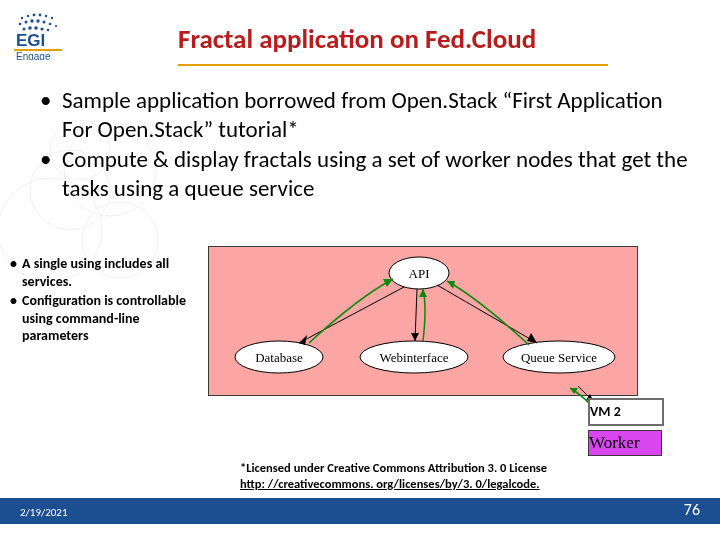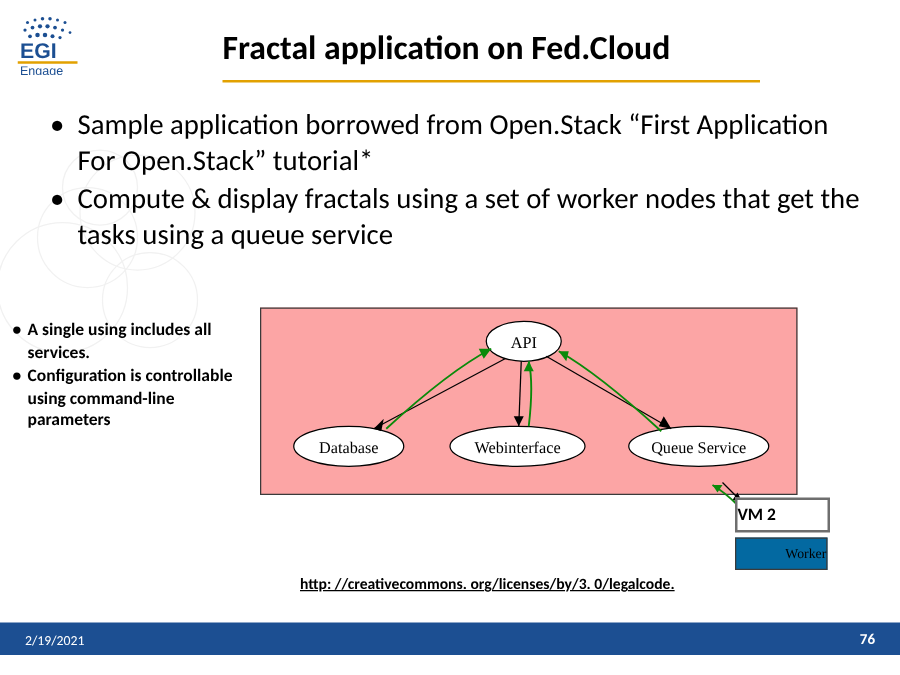--- a/index.html
+++ b/index.html
@@ -2,43 +2,43 @@
 <html><head>
 <meta charset="utf-8">
 <style>
   html,body{margin:0;padding:0;width:720px;height:540px;background:#fff;font-family:"Segoe UI","Calibri","Arial",sans-serif;color:#000;overflow:hidden}
   .slide{position:relative;width:720px;height:524px;background:#fff}
   
   .bgdeco{position:absolute;top:80px;left:-40px;pointer-events:none}
   .bgdeco circle{fill:none;stroke:#f1f1f1;stroke-width:1}
   
   .logo{position:absolute;top:10px;left:14px;width:78px}
-  .title{position:absolute;top:22px;left:178px;right:20px;font-size:27px;font-weight:600;color:#000000}
+  .title{position:absolute;top:22px;left:178px;right:20px;font-size:27px;font-weight:600;color:#b91c1c}
   .title-underline{position:absolute;top:64px;left:178px;width:430px;height:0;border-top:2px solid #e2a100}
   
   .main-bullets{position:absolute;top:86px;left:40px;right:30px;font-size:23px;line-height:1.28}
   .main-bullets .row{display:flex}
   .main-bullets .dot{width:22px;flex:none}
   
   .small-bullets{position:absolute;top:255px;left:10px;width:190px;font-size:14px;font-weight:600;line-height:1.25}
   .small-bullets .row{display:flex;margin-bottom:2px}
   .small-bullets .dot{width:12px;flex:none}
   
   .diagram{position:absolute;top:246px;left:208px;width:428px;height:148px;border:1px solid #3a3a3a;background:#fca5a5}
   .vm1{position:absolute;top:246px;left:570px;font-size:14px;font-weight:600}
   
   .vm2box{position:absolute;top:398px;left:588px;width:72px;height:24px;border:2px solid #6e6e6e;text-align:left;font-size:14px;font-weight:600;line-height:24px;background:#fff}
-  .workerbox{position:absolute;top:430px;left:588px;width:72px;height:24px;border:1px solid #3a3a3a;text-align:right;font-size:11px;font-family:"Times New Roman",serif;line-height:24px;background:#0369a1}
+  .workerbox{position:absolute;top:430px;left:588px;width:72px;height:24px;border:1px solid #3a3a3a;text-align:left;font-size:17px;font-family:"Times New Roman",serif;line-height:24px;background:#d946ef}
   
   .license{position:absolute;top:460px;left:240px;font-size:12.5px;font-weight:600;line-height:1.25}
   .license .link{text-decoration:underline}
   
   .footer{position:absolute;left:0;right:0;bottom:0;height:26px;background:#1c4f92}
   .footer-date{position:absolute;left:20px;bottom:5px;color:#fff;font-size:11px;font-weight:400}
-  .footer-page{position:absolute;right:20px;bottom:5px;color:#fff;font-size:12px;font-weight:700}
+  .footer-page{position:absolute;right:20px;bottom:5px;color:#fff;font-size:16px;font-weight:400}
   
   .dsvg{width:100%;height:100%}
   .dsvg text{font-family:"Times New Roman",serif;font-size:13px}
   .dsvg ellipse{fill:#fff;stroke:#000;stroke-width:1}
   .dsvg line,.dsvg path{stroke:#000;stroke-width:1;fill:none}
   .dsvg .green{stroke:#0a8a0a;stroke-width:1.5}
 </style>
 </head>
 <body>
 
@@ -140,19 +140,20 @@
     <line x1="38" y1="6" x2="54" y2="22" stroke="#000"></line>
     <polygon points="54,22 46,20 50,14" fill="#000"></polygon>
     <path d="M50 24 Q40 14 30 8" stroke="#0a8a0a" stroke-width="1.5" fill="none"></path>
     <polygon points="30,8 38,8 34,14" fill="#0a8a0a"></polygon>
   </svg>
 
   <div class="vm2box"><span>VM 2</span></div>
   <div class="workerbox"><span>Worker</span></div>
 
   <div class="license">
+    <div>*Licensed under Creative Commons Attribution 3. 0 License</div>
     <div class="link">http: //creativecommons. org/licenses/by/3. 0/legalcode.</div>
   </div>
 
   <div class="footer"></div>
   <div class="footer-date">2/19/2021</div>
   <div class="footer-page">76</div>
 </div>
 
 </body></html>

